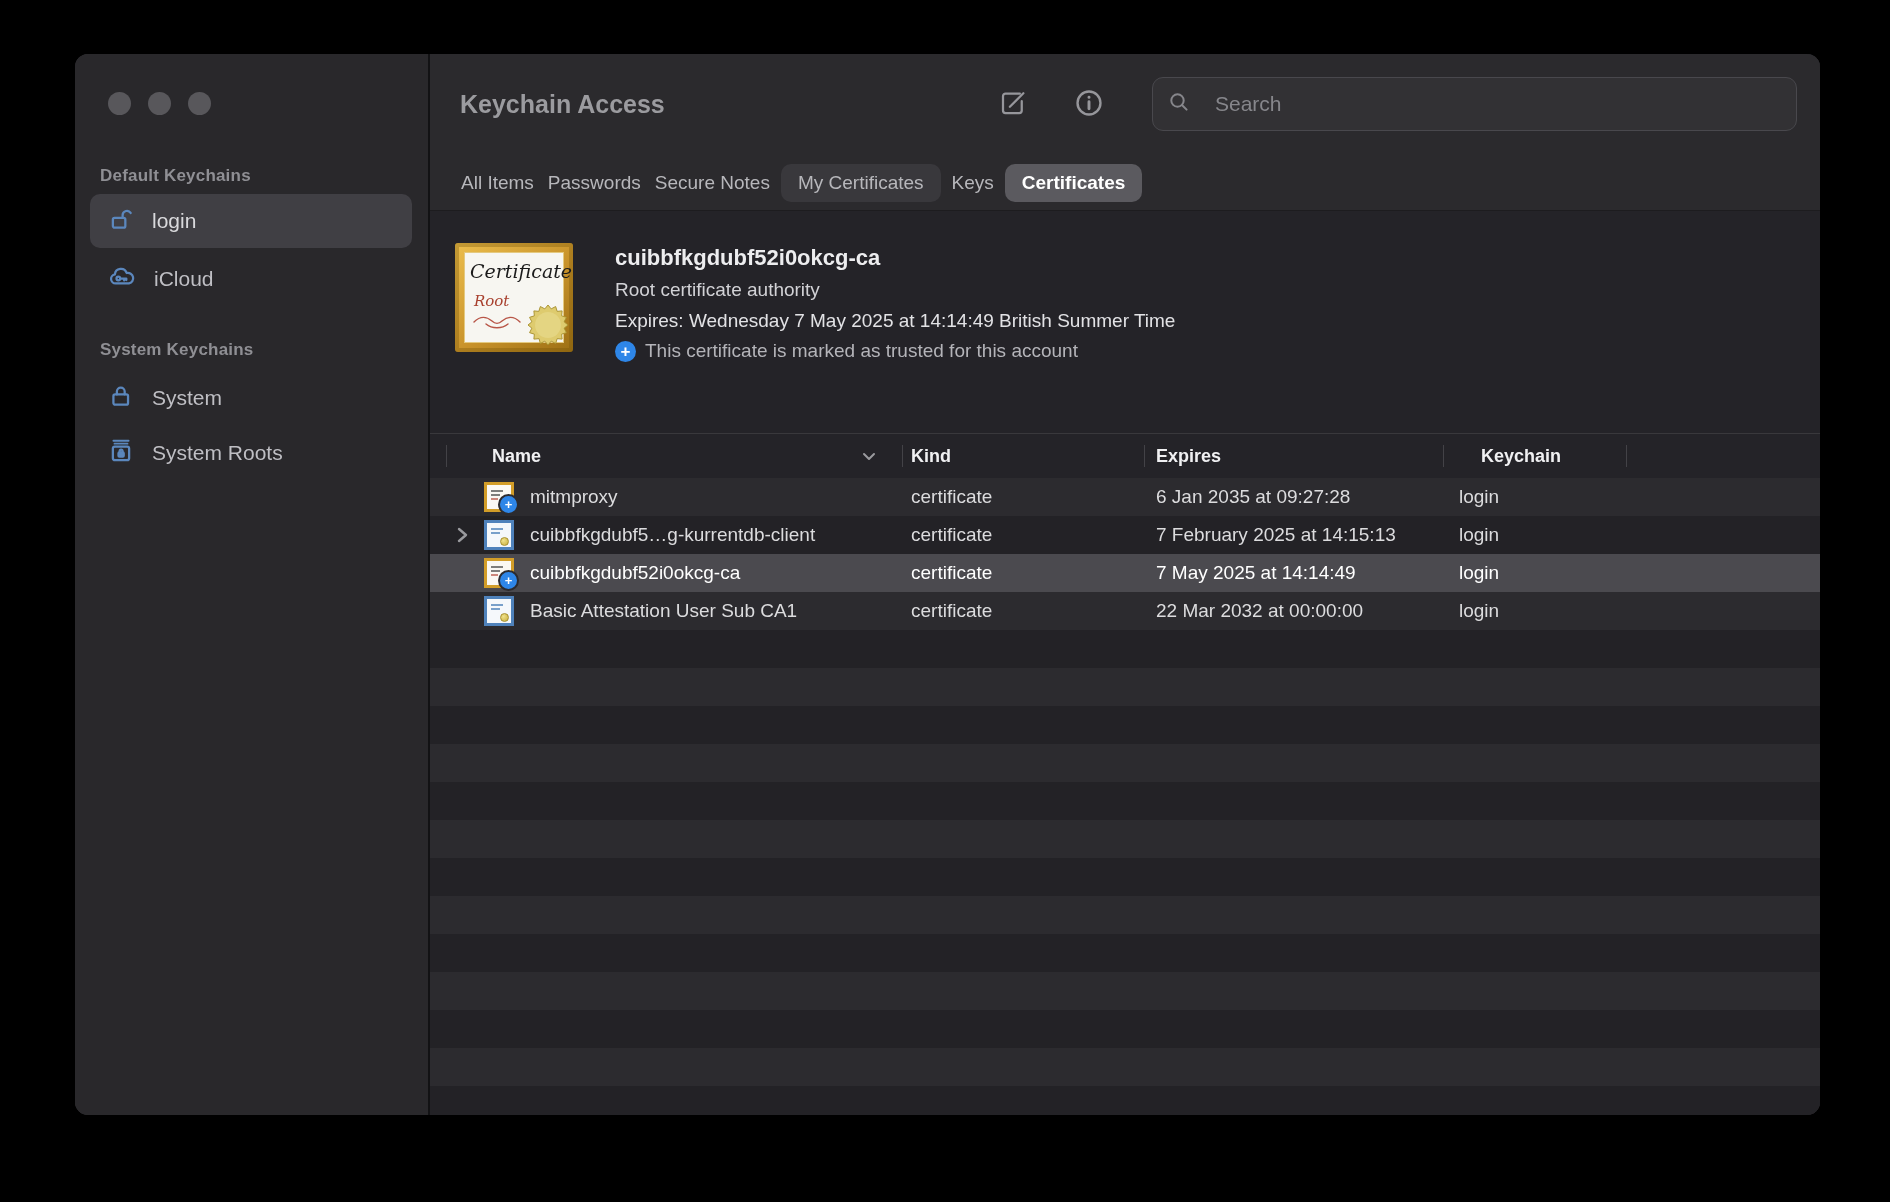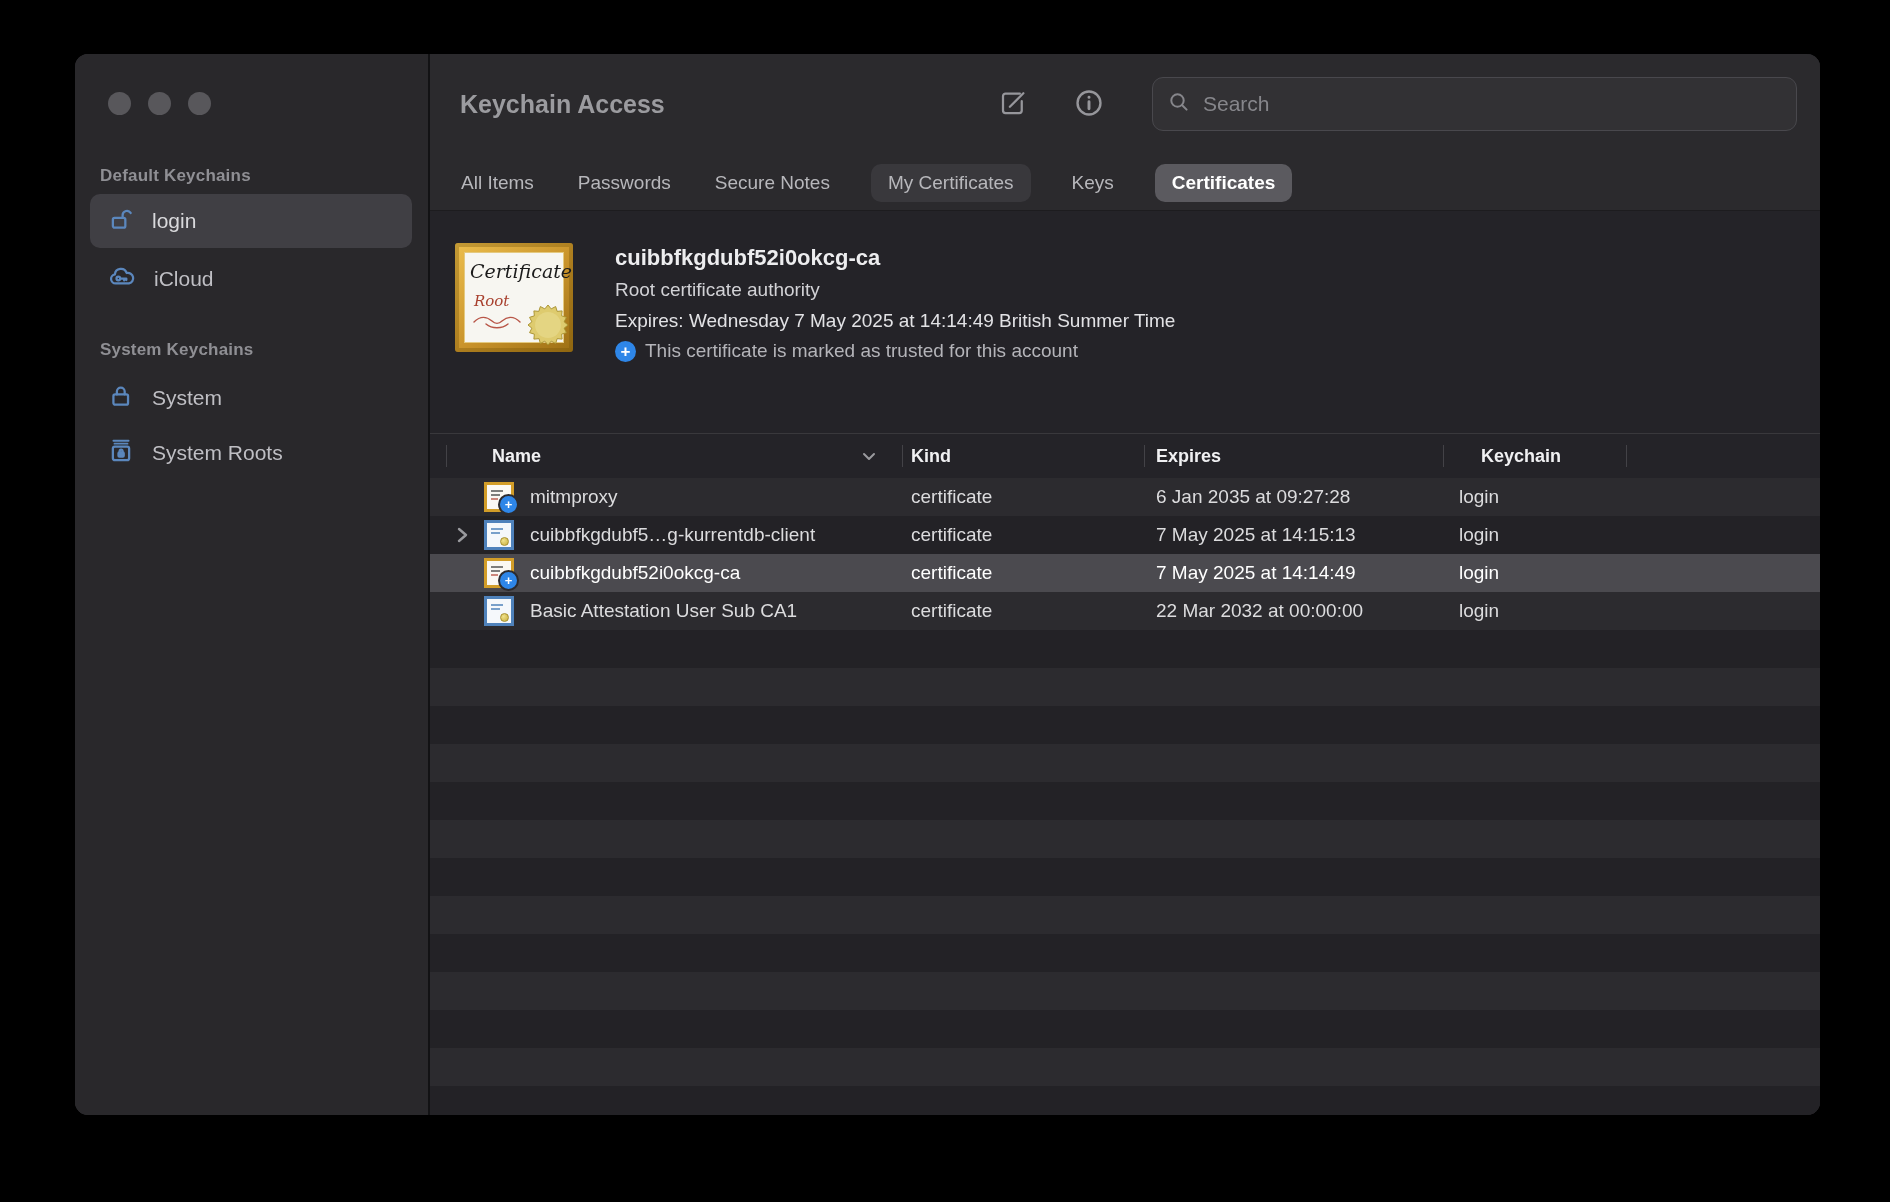--- a/index.html
+++ b/index.html
@@ -32,31 +32,31 @@
   .content{position:absolute;left:355px;top:0;right:0;bottom:0;background:#232226;}
   .toolbar{position:absolute;left:0;top:0;right:0;height:131px;background:#2B2A2D;}
   .toolbar:after{content:"";position:absolute;left:0;right:13px;bottom:0;height:1px;background:#3D3C40;}
   .app-title{position:absolute;left:30px;top:0;line-height:101px;font-size:25px;font-weight:700;color:#9B9B9F;}
   .tbtn{position:absolute;top:0;height:101px;display:flex;align-items:center;background:none;border:none;padding:0;cursor:default;}
   .tbtn.compose{left:568px;}
   .tbtn.info{left:643px;}
   .searchbox{
     position:absolute;left:722px;top:23px;width:645px;height:54px;box-sizing:border-box;
     border:1px solid #49484D;border-radius:11px;background:rgba(255,255,255,.035);
-    display:flex;align-items:center;padding:0 14px;gap:10px;
+    display:flex;align-items:center;padding:0 14px;gap:22px;
   }
   .searchbox input{
     flex:1;background:transparent;border:none;outline:none;
     font-family:"Liberation Sans",sans-serif;font-size:21px;color:#E8E8EA;
   }
   .searchbox input::placeholder{color:#86868B;}
   
   .tabstrip{
     position:absolute;left:0;top:101px;right:0;height:55px;background:#2B2A2D;
-    display:flex;align-items:center;gap:44px;padding-left:31px;
+    display:flex;align-items:center;gap:14px;padding-left:31px;
   }
   .tab{font-size:19px;color:#B7B7BB;border-radius:10px;padding:8px 17px;margin:0 -17px;white-space:nowrap;}
   .tab.hl{background:#39383C;margin:16px -3px;color:#B7B7BB;}
   .tab.sel{background:#5B5A5F;color:#FFFFFF;font-weight:700;margin:0 -3px;}
   
   .detail{position:absolute;left:0;top:156px;right:0;height:223px;background:#242328;border-top:1px solid #1D1C1F;}
   .bigcert{position:absolute;left:25px;top:32px;width:118px;height:109px;border-radius:3px;
     background:linear-gradient(140deg,#ECBE4D 0%,#C8922A 55%,#9C6F14 100%);
     box-shadow:inset 0 0 0 4px rgba(120,85,10,.35);}
   .bigcert .paper{position:absolute;left:9px;top:9px;right:9px;bottom:9px;background:#F7F6F1;
@@ -284,21 +284,21 @@
             </svg>
         </span>
         <span class="certicon blue">
           <svg class="scrib" width="20" height="20" viewBox="0 0 20 20">
               <path d="M2 4 h12 M2 8 h9" stroke="#4F82BB" stroke-width="1.4" fill="none"></path>
             </svg>
           <span class="seal-dot"></span>
         </span>
         <span class="cell c-name">cuibbfkgdubf5…g-kurrentdb-client</span>
         <span class="cell c-kind">certificate</span>
-        <span class="cell c-exp">7 May 2025 at 14:15:13</span>
+        <span class="cell c-exp">7 February 2025 at 14:15:13</span>
         <span class="cell c-kc">login</span>
       </div>
 
       <div class="row sel">
         <span class="certicon gold">
           <svg class="scrib" width="20" height="20" viewBox="0 0 20 20">
               <path d="M2 4 h12 M2 8 h9" stroke="#555" stroke-width="1.4" fill="none"></path>
               <path d="M2 12 h7" stroke="#B85648" stroke-width="1.4" fill="none"></path>
             </svg>
           <span class="mini-plus">+</span>

